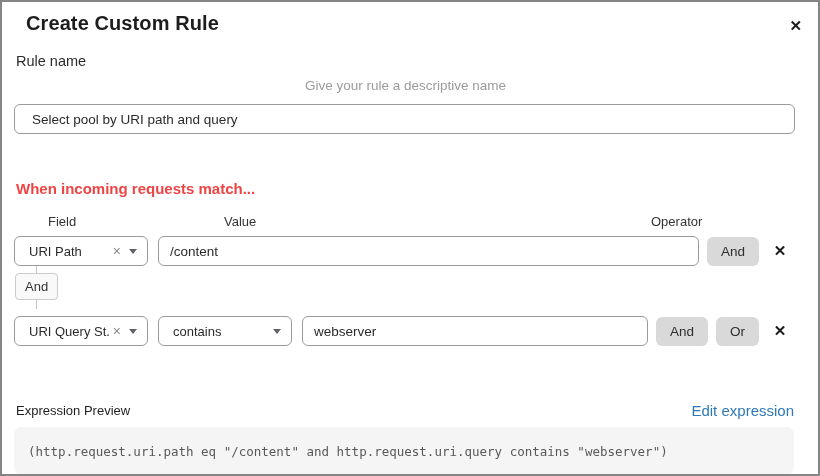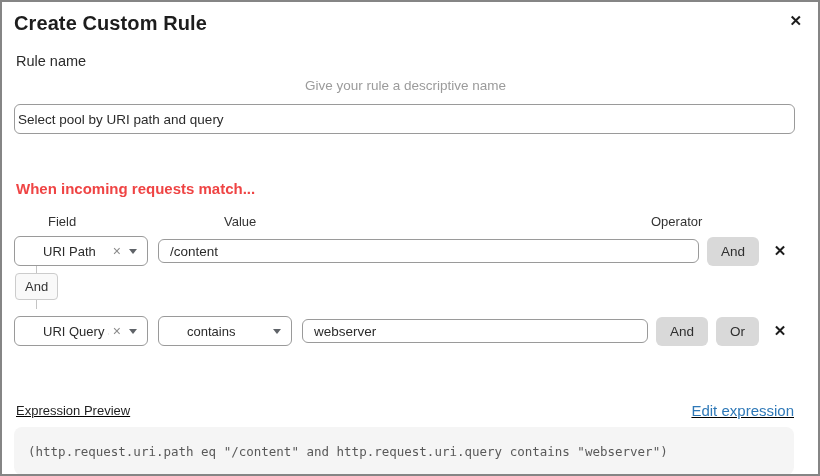--- a/index.html
+++ b/index.html
@@ -12,22 +12,22 @@
     height: 476px;
     border: 2px solid #858585;
     background: #ffffff;
     overflow: hidden;
   }
 
   
   .header {
     display: flex;
     justify-content: space-between;
-    align-items: flex-start;
-    padding: 9px 12px 0 12px;
+    align-items: flex-end;
+    padding: 9px 12px 0 24px;
   }
   .dialog-title {
     margin: 0;
     font-size: 20px;
     line-height: 25px;
     font-weight: 700;
     color: #1d1d1d;
     letter-spacing: 0.1px;
   }
   .close-btn {
@@ -55,21 +55,21 @@
     color: #9b9b9b;
     text-align: center;
   }
   .text-input {
     display: block;
     margin: 10px 23px 0 12px;
     width: calc(100% - 35px);
     height: 30px;
     border: 1px solid #9a9a9a;
     border-radius: 6px;
-    padding: 0 3px;
+    padding: 0 17px;
     font-family: "Liberation Sans", sans-serif;
     font-size: 13.5px;
     color: #2b2b2b;
     outline: none;
     background: #fff;
   }
 
   
   .match-heading {
     margin: 46px 23px 0 14px;
@@ -95,21 +95,21 @@
     height: 30px;
   }
   .select {
     display: flex;
     align-items: center;
     width: 134px;
     flex: 0 0 134px;
     height: 30px;
     border: 1px solid #9a9a9a;
     border-radius: 6px;
-    padding: 0 10px 0 28px;
+    padding: 0 10px 0 14px;
     margin-right: 10px;
     background: #fff;
     cursor: pointer;
   }
   .select-text {
     flex: 1;
     min-width: 0;
     overflow: hidden;
     white-space: nowrap;
     font-size: 13px;
@@ -123,21 +123,21 @@
     cursor: pointer;
   }
   .chev {
     width: 0; height: 0;
     border-left: 4.5px solid transparent;
     border-right: 4.5px solid transparent;
     border-top: 5.5px solid #5f6368;
   }
   .value-input {
     flex: 1;
-    height: 24px;
+    height: 30px;
     border: 1px solid #9a9a9a;
     border-radius: 6px;
     padding: 0 11px;
     font-family: "Liberation Sans", sans-serif;
     font-size: 13.5px;
     color: #2b2b2b;
     outline: none;
     min-width: 0;
     background: #fff;
   }
@@ -191,21 +191,20 @@
     line-height: 15px;
     color: #333333;
   }
 
   
   .expr-header {
     display: flex;
     justify-content: space-between;
     align-items: flex-start;
     margin: 57px 24px 8px 14px;
-    text-decoration: underline;
   }
   .expr-label {
     font-size: 13px;
     line-height: 16px;
     color: #1f1f1f;
   }
   .edit-link {
     font-size: 15px;
     line-height: 16px;
     color: #2e78b7;

